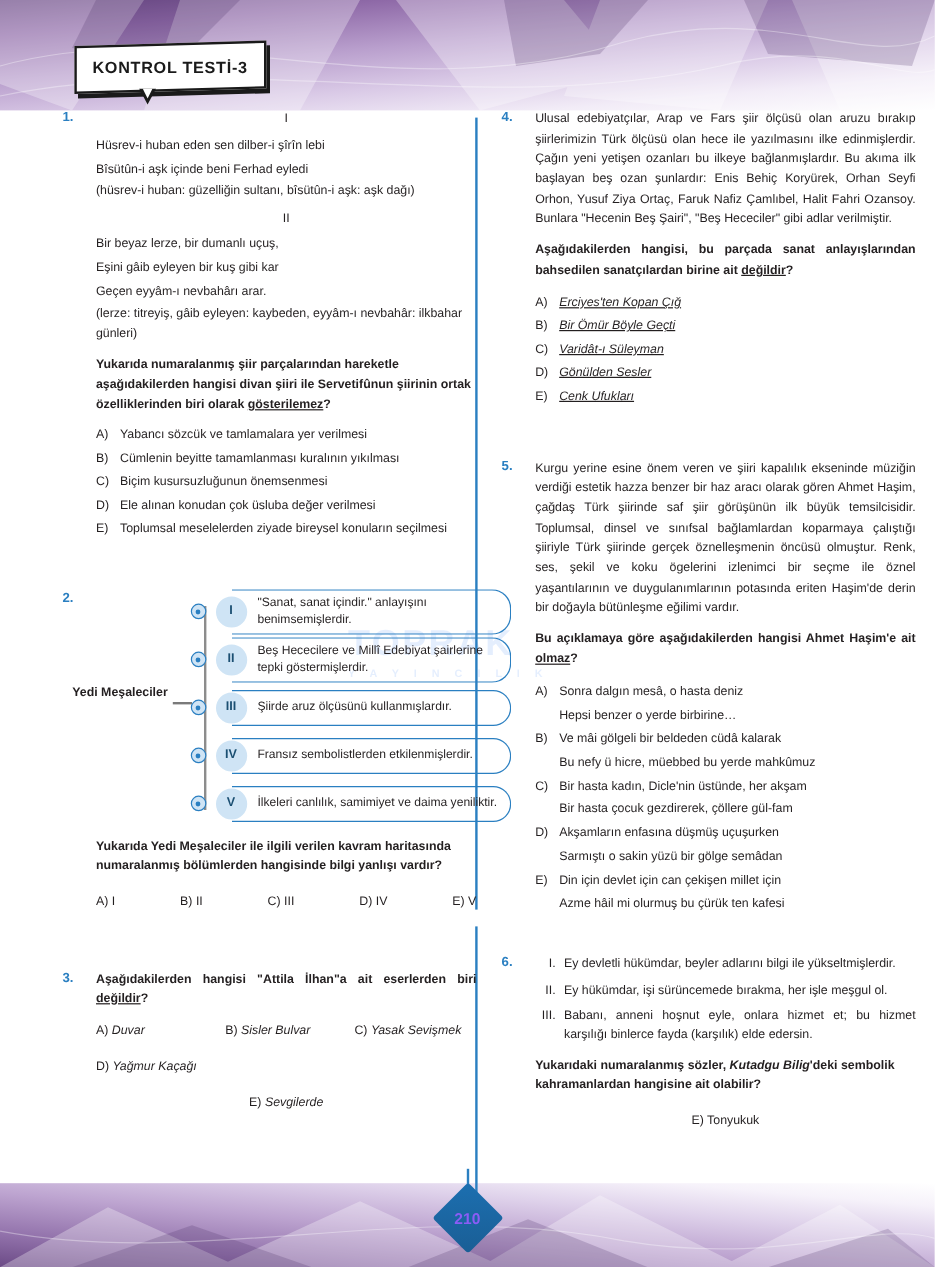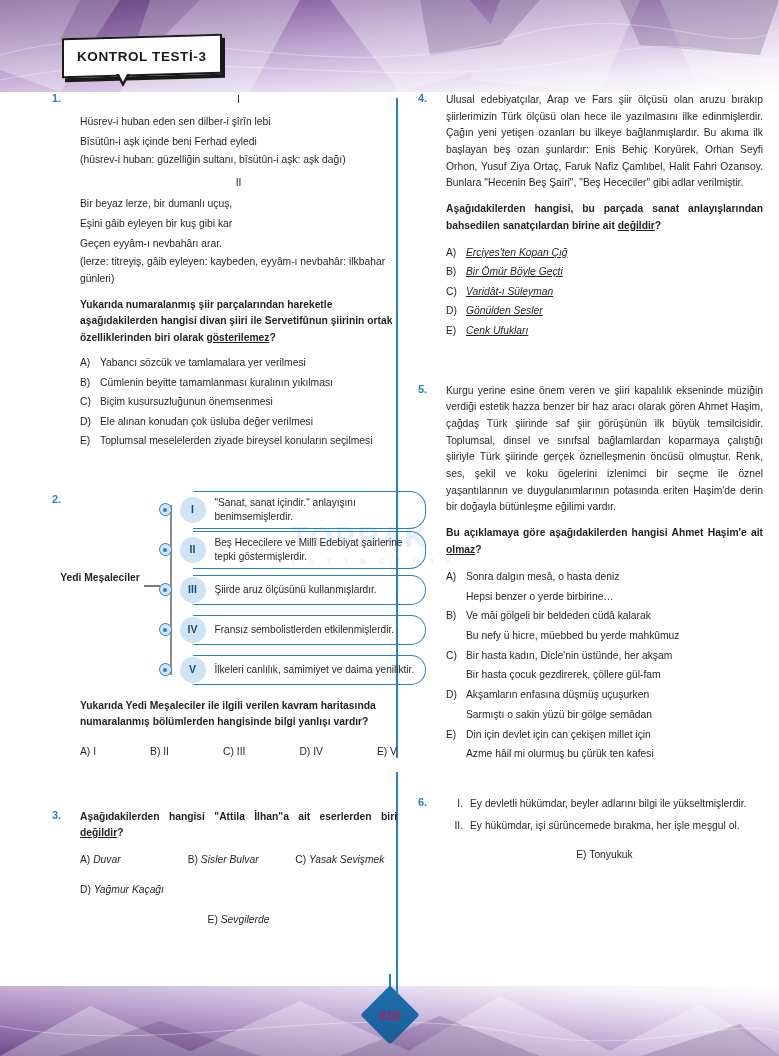--- a/index.html
+++ b/index.html
@@ -184,21 +184,21 @@
   }
   .page-badge .dia {
     position: absolute; inset: 0;
     background: linear-gradient(135deg,#1c6fb0,#1a5e95);
     transform: rotate(45deg);
     border-radius: 3px;
   }
   .page-badge .pnum {
     position: absolute; inset: 0;
     display: flex; align-items: center; justify-content: center;
-    color: #be185d; font-size: 13px; font-weight: bold;
+    color: #8b5cf6; font-size: 13px; font-weight: bold;
   }
   .badge-stem {
     position: absolute; left: 50%; bottom: 56px;
     transform: translateX(-50%);
     width: 2px; height: 26px; background: #2a7fc1; z-index: 7;
   }
 </style>
 </head>
 <body>
 
@@ -421,21 +421,26 @@
       <div class="q-body">
         <div class="rlist">
           <div class="ritem">
               <span class="rnum">I.</span>
               <span class="rtxt">Ey devletli hükümdar, beyler adlarını bilgi ile yükseltmişlerdir.</span>
             </div>
           <div class="ritem">
               <span class="rnum">II.</span>
               <span class="rtxt">Ey hükümdar, işi sürüncemede bırakma, her işle meşgul ol.</span>
             </div>
-        </div>
+          <div class="ritem">
+              <span class="rnum">III.</span>
+              <span class="rtxt">Babanı, anneni hoşnut eyle, onlara hizmet et; bu hizmet karşılığı binlerce fayda (karşılık) elde edersin.</span>
+            </div>
+        </div>
+        <div class="stem"><span>Yukarıdaki numaralanmış sözler, </span><span class="ital">Kutadgu Bilig</span><span>'deki sembolik kahramanlardan hangisine ait olabilir?</span></div>
         <div class="opts-center"><span>E)</span> <span>Tonyukuk</span></div>
       </div>
     </div>
   </div>
 </div>
 
 <div class="banner banner-bottom">
   <svg viewBox="0 0 779 70" preserveAspectRatio="none" aria-hidden="true">
     <g opacity="0.30" fill="#ffffff">
       <polygon points="0,70 90,20 200,70"></polygon>

